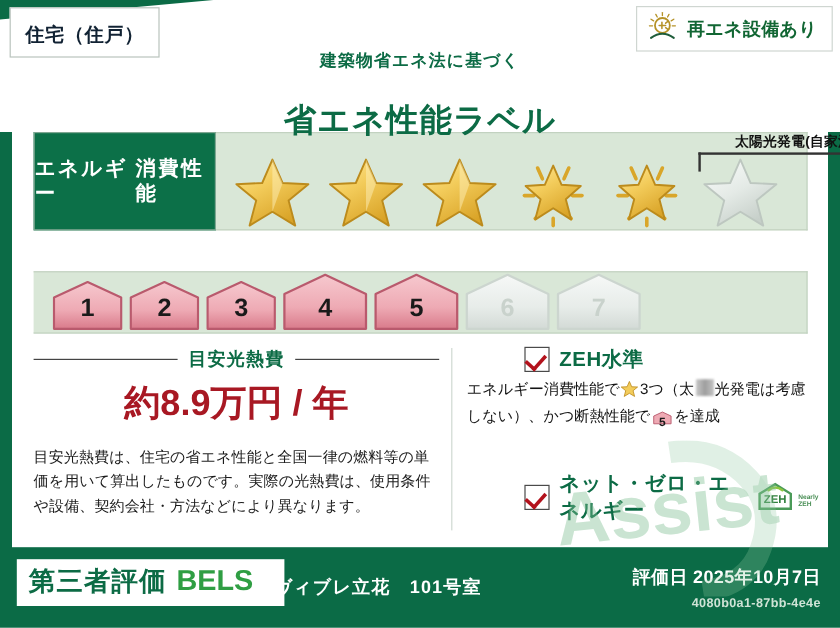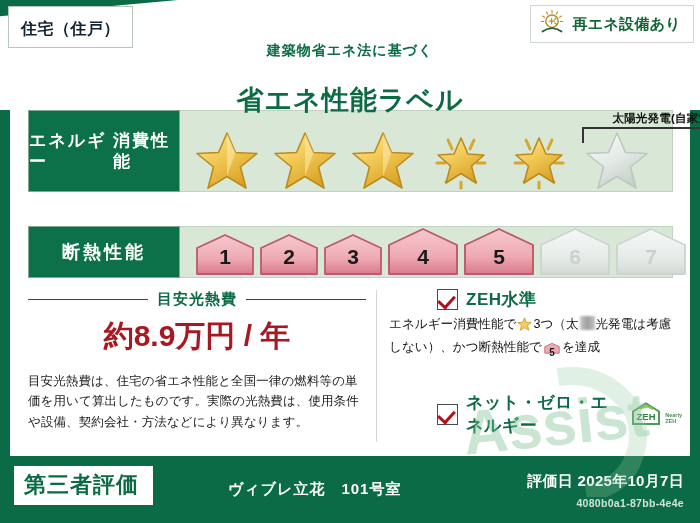--- a/index.html
+++ b/index.html
@@ -180,21 +180,21 @@
   .zeh-logo{display:inline-flex;align-items:flex-end;gap:2px;vertical-align:-6px;margin-left:5px;}
   .zeh-logo .nearly{
     font-size:5.5px;line-height:1.05;color:#4a8f56;font-weight:bold;
     padding-bottom:3px;
   }
 
   
   .footer{position:absolute;left:0;right:0;bottom:0;height:66px;}
   .bels-box{
     position:absolute;left:14px;bottom:18px;
-    background:#fff;padding:4px 14px 5px 10px;
+    background:#fff;padding:4px 26px 5px 10px;
     display:flex;align-items:center;gap:8px;
   }
   .bels-box .jp{font-size:22px;font-weight:bold;color:#0c6b45;letter-spacing:1px;}
   .bels-box .en{font-size:24px;font-weight:bold;color:#2f9e43;letter-spacing:0px;}
   .bldg-name{
     position:absolute;left:228px;bottom:24px;
     font-size:15px;font-weight:bold;color:#fff;letter-spacing:1px;
   }
   .eval-date{
     position:absolute;right:16px;bottom:32px;
@@ -329,23 +329,20 @@
             </defs>
             <polygon points="33,3 41.5,22.5 63,23.5 46.5,37 52,58 33,46.5 14,58 19.5,37 3,23.5 24.5,22.5" fill="url(#gray1)" stroke="#bdc7c0" stroke-width="1.6" stroke-linejoin="round"></polygon>
           </svg>
         </div>
 
       </div>
     </div>
   </div>
 
   <div class="row row-insul">
-    <div class="row-label">
-      <span class="l1">断熱性能</span>
-    </div>
     <div class="row-body">
       <div class="houses">
 
         <div class="house on">
           <svg width="62" height="44" viewBox="0 0 62 44">
             <defs>
               <linearGradient id="pk" x1="0" y1="0" x2="0" y2="1">
                 <stop offset="0%" stop-color="#f6c8ce"></stop>
                   <stop offset="60%" stop-color="#eeaab4"></stop>
                 <stop offset="100%" stop-color="#d97b8b"></stop>
@@ -452,20 +449,21 @@
           </span>
         </div>
       </div>
 
     </div>
   </div>
 
   <div class="footer">
     <div class="bels-box">
       <span class="jp">第三者評価</span>
+      <span class="en">BELS</span>
     </div>
     <div class="bldg-name">ヴィブレ立花　101号室</div>
     <div class="eval-date">評価日 2025年10月7日</div>
     <div class="eval-id">4080b0a1-87bb-4e4e</div>
   </div>
 
   <div class="watermark">
     <svg width="300" height="130" viewBox="0 0 300 130">
       <path d="M150 10 q40 -6 66 22 q22 24 10 58 q-10 30 -48 36" fill="none" stroke="#8fc7a0" stroke-width="18" opacity=".5"></path>
       <text x="150" y="78" font-size="62" font-weight="bold" fill="#7fbf92" opacity=".75" text-anchor="middle" font-family="Liberation Sans, sans-serif" transform="rotate(-6 150 78)">Assist</text>

